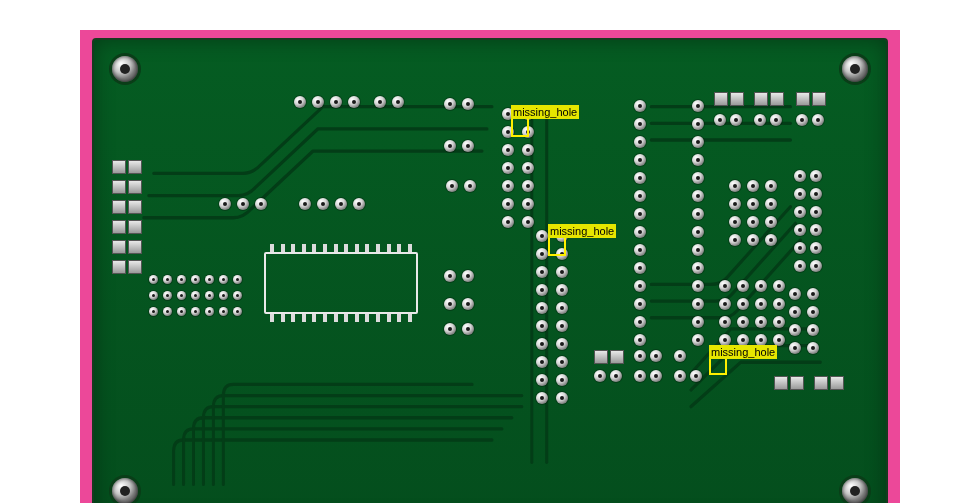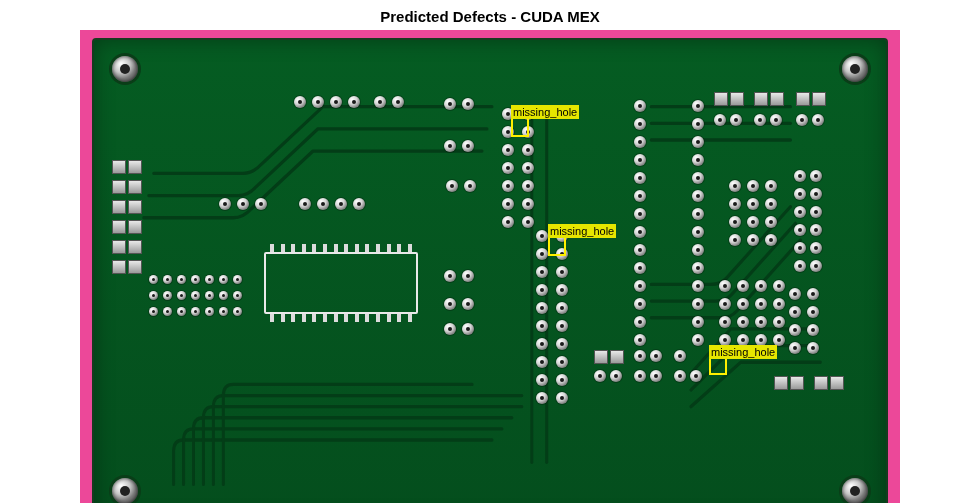--- a/index.html
+++ b/index.html
@@ -146,21 +146,20 @@
     padding: 0 2px;
     white-space: nowrap;
     font-family: sans-serif;
   }
 </style>
 </head>
 <body>
 
 <div class="figure">
 
-  <div class="title">Predicted Defects - CUDA MEX</div>
 
   <div class="image-area">
 
     <div class="board">
 
       <div class="hole tl"></div>
       <div class="hole tr"></div>
       <div class="hole bl"></div>
       <div class="hole br"></div>
 

